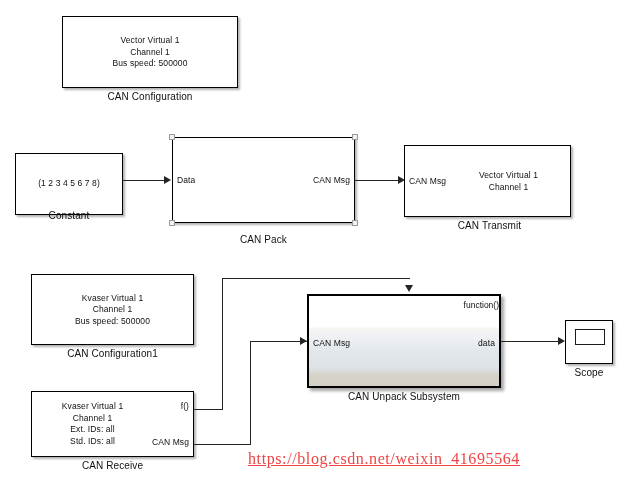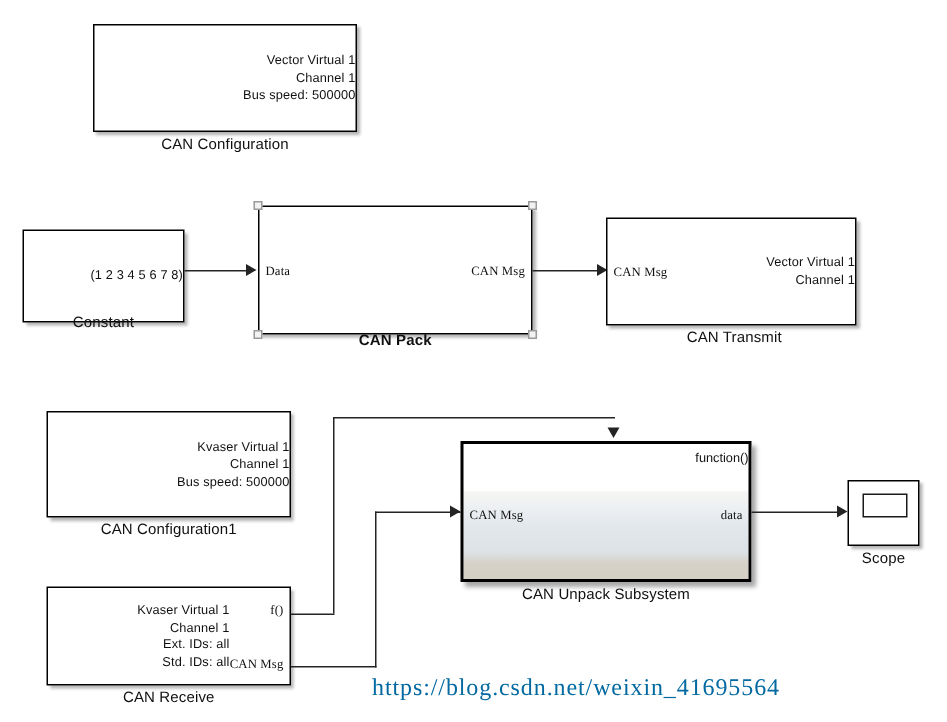--- a/index.html
+++ b/index.html
@@ -32,21 +32,21 @@
     width: 100%;
     height: 100%;
     box-sizing: border-box;
   }
   .blk-center {
     position: absolute;
     left: 0;
     right: 0;
     top: 50%;
     transform: translateY(-50%);
-    text-align: right;
+    text-align: center;
     font-size: 8.5px;
     color: #101010;
     line-height: 11.5px;
     letter-spacing: 0.1px;
   }
   .blk-line { display: block; white-space: nowrap; }
 
   
   .blk-label {
     position: absolute;
@@ -57,21 +57,20 @@
     letter-spacing: 0.1px;
   }
 
   
   .port-label {
     position: absolute;
     font-size: 8.5px;
     color: #101010;
     white-space: nowrap;
     letter-spacing: 0.1px;
-    font-family: Liberation Serif, serif;
   }
   .port-in  { left: 4px; }
   .port-out { right: 4px; }
 
   
   .seg {
     position: absolute;
     background: #242424;
   }
   .seg-h { height: 1px; }
@@ -138,23 +137,24 @@
     border: 1.2px solid #1a1a1a;
     background: #ffffff;
     box-sizing: border-box;
   }
 
   
   .watermark {
     position: absolute;
     font-family: "Liberation Serif", serif;
     font-size: 16px;
-    color: #0369a1;
+    color: #ef4444;
     letter-spacing: 0.6px;
     white-space: nowrap;
+    text-decoration: underline;
   }
 </style>
 </head>
 <body>
 
 <div id="canvas">
 
   <div class="block" style="left:62px; top:16px; width:176px; height:72px;">
     <div class="block-body">
       <div class="blk-center">
@@ -184,21 +184,21 @@
       <div class="port-label port-out" style="top:50%; transform:translateY(-50%);">CAN Msg</div>
       <div class="blk-center">
       </div>
     </div>
   </div>
 
   <div class="handle" style="left:169px; top:134px;"></div>
   <div class="handle" style="left:352px; top:134px;"></div>
   <div class="handle" style="left:169px; top:220px;"></div>
   <div class="handle" style="left:352px; top:220px;"></div>
-  <div class="blk-label" style="left:172px; top:222px; width:183px;font-weight:bold;">CAN Pack</div>
+  <div class="blk-label" style="left:172px; top:234px; width:183px;">CAN Pack</div>
 
   <div class="seg seg-h" style="left:355px; top:180px; width:44px;"></div>
   <div class="arrow" style="left:398px; top:176px;"></div>
 
   <div class="block" style="left:404px; top:145px; width:167px; height:72px;">
     <div class="block-body">
       <div class="port-label port-in" style="top:50%; transform:translateY(-50%);">CAN Msg</div>
       <div class="blk-center" style="left:42px;">
         <span class="blk-line">Vector Virtual 1</span>
         <span class="blk-line">Channel 1</span>

